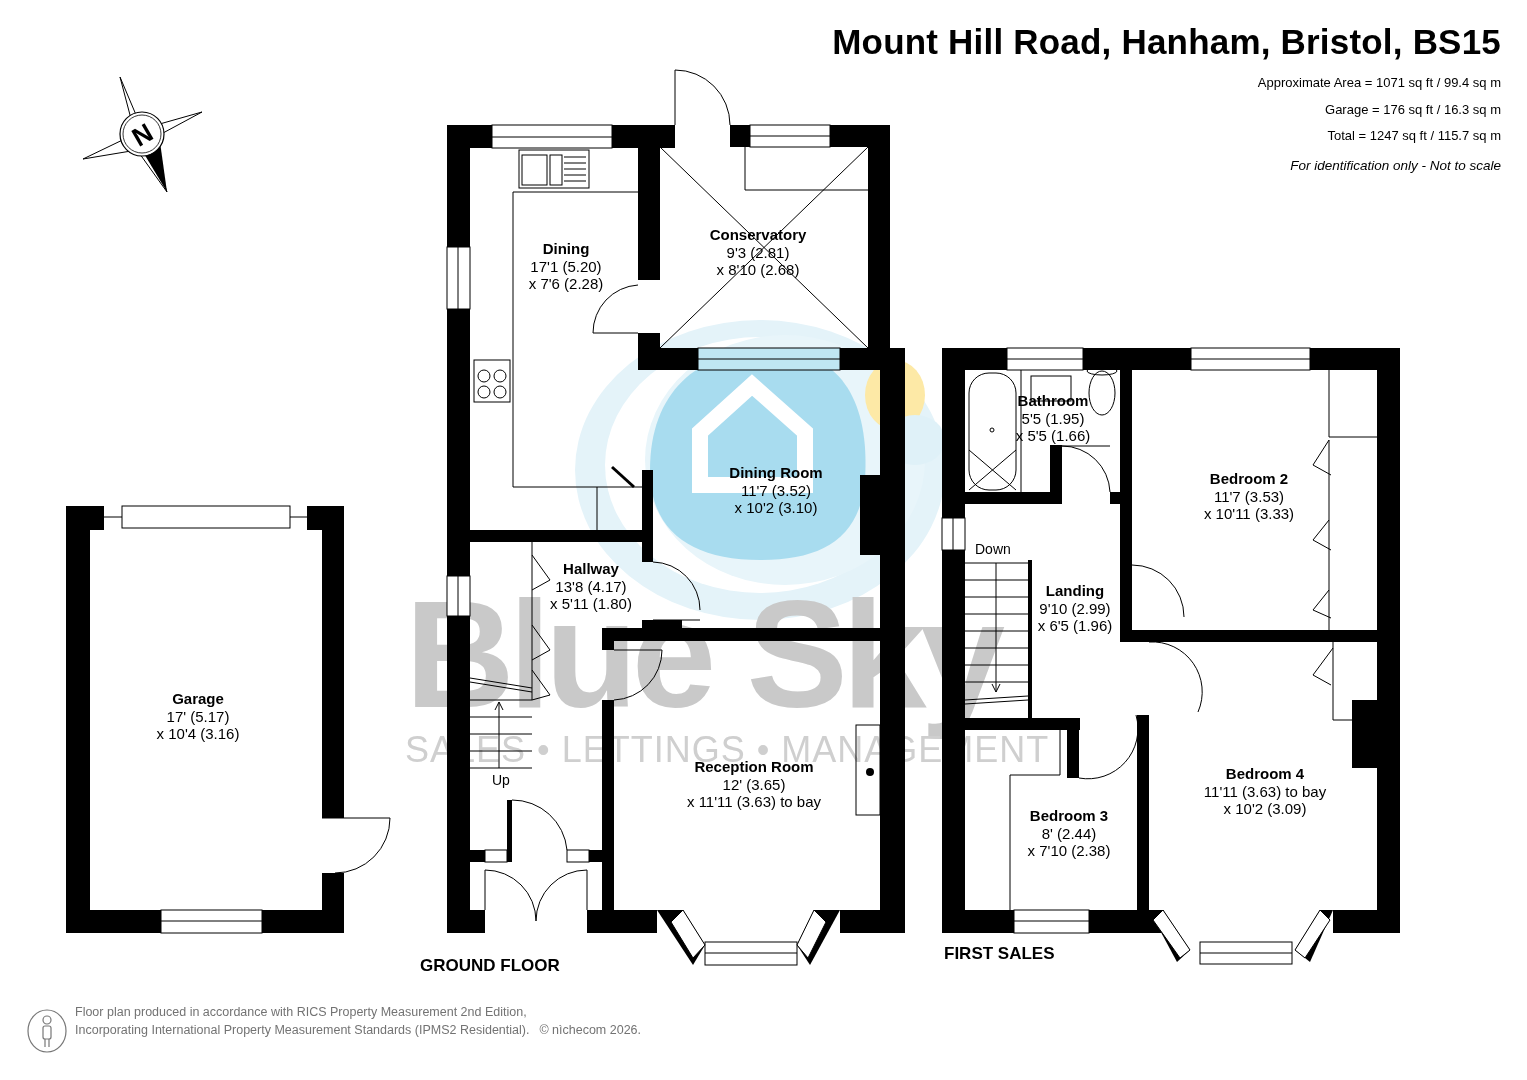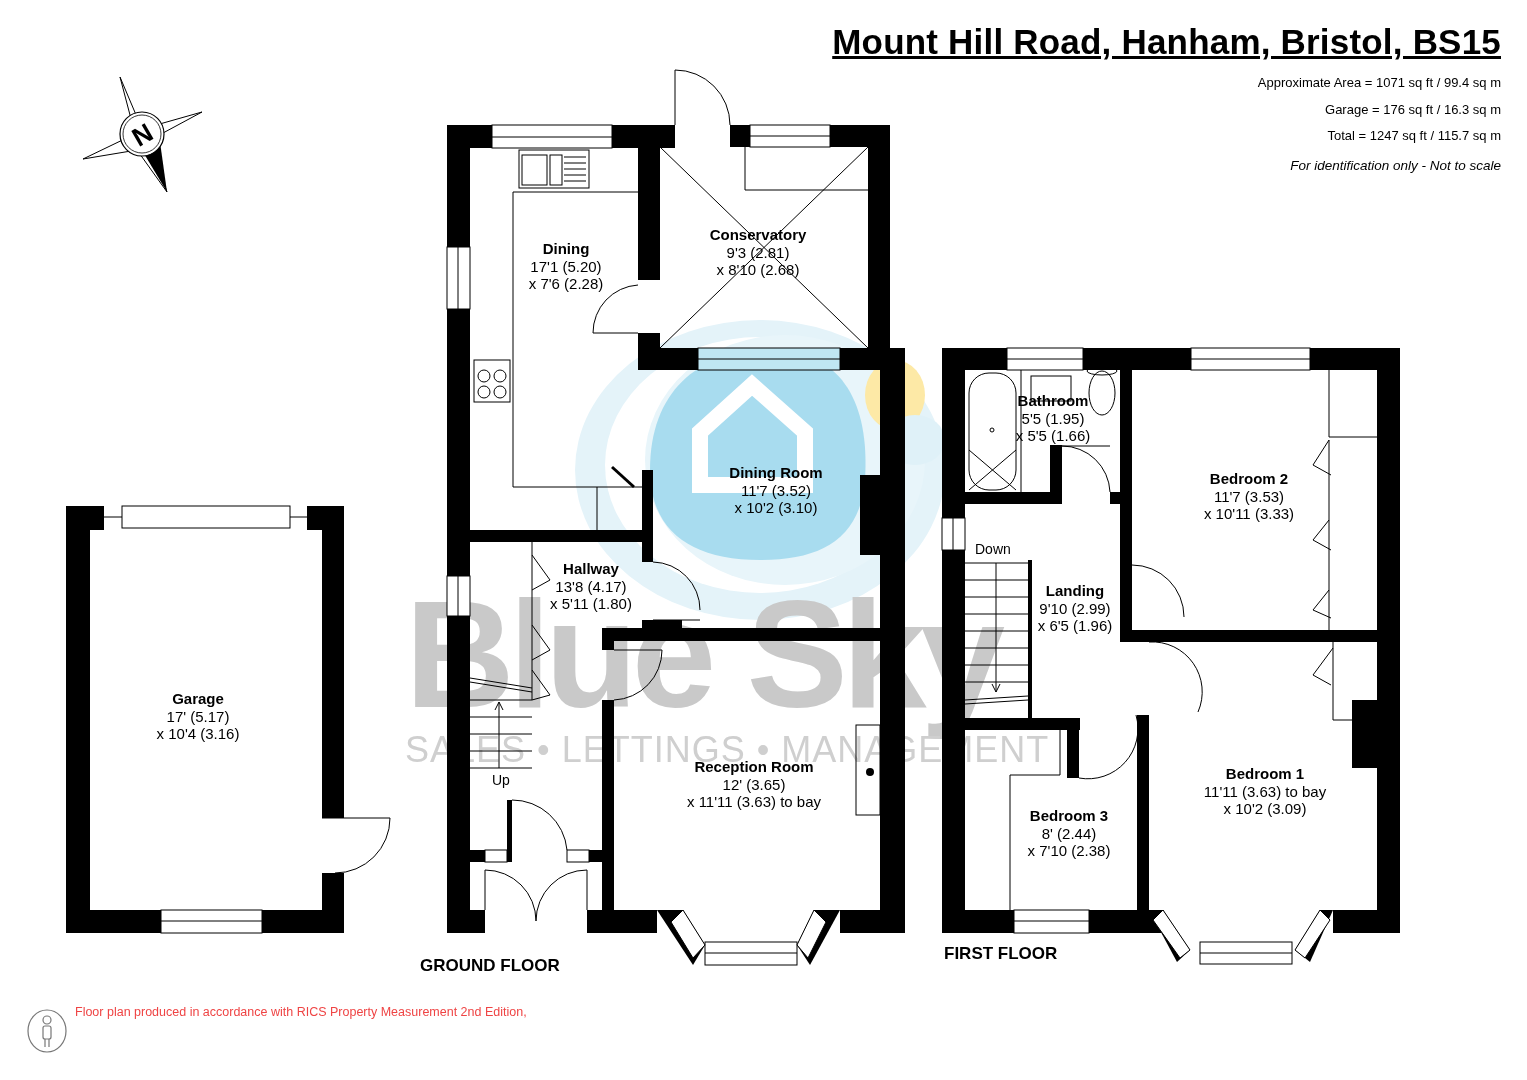--- a/index.html
+++ b/index.html
@@ -1,27 +1,27 @@
 <!DOCTYPE html>
 <html><head>
 <meta charset="utf-8">
 <style>
   html, body { margin:0; padding:0; background:#ffffff; }
   body { width:1527px; height:1080px; position:relative; overflow:hidden; font-family:"Liberation Sans", sans-serif; color:#000; }
   .abs { position:absolute; }
-  .title { right:26px; top:22px; font-size:35px; font-weight:bold; letter-spacing:0.2px; white-space:nowrap;text-decoration:underline; }
+  .title { right:26px; top:22px; font-size:35px; font-weight:bold; letter-spacing:0.2px; white-space:nowrap; }
   .area-line { right:26px; font-size:13px; white-space:nowrap; text-align:right; }
   .note { right:26px; top:158px; font-size:13.5px; white-space:nowrap;font-style:italic; }
   .plan { left:0; top:0; }
   .room-label { position:absolute; text-align:center; font-size:15px; line-height:17.5px; white-space:nowrap; transform:translateX(-50%); }
   .room-label .nm { font-weight:bold; display:block; }
   .room-label .d { display:block; }
   .floor-label { position:absolute; font-weight:bold; font-size:17px; white-space:nowrap; }
   .small-label { position:absolute; font-weight:normal; font-size:14px; }
-  .footer { left:75px; top:1004px; font-size:12.5px; line-height:17.5px; color:#ef4444; white-space:nowrap; }
+  .footer { left:75px; top:1004px; font-size:12.5px; line-height:17.5px; color:#737373; white-space:nowrap; }
   .footer .copy { margin-left:10px; }
   .wm-text { position:absolute; left:405px; top:578px; font-size:152px; font-weight:bold; color:#c9c9c9; letter-spacing:-6px; white-space:nowrap; line-height:1; }
   .wm-sub { position:absolute; left:405px; top:732px; font-size:36px; color:#cfcfcf; letter-spacing:1px; white-space:nowrap; line-height:1; }
 </style>
 </head>
 <body>
 
 <svg class="abs" style="left:0;top:0" width="1527" height="1080">
   <ellipse cx="760" cy="470" rx="185" ry="150" fill="#e4f3f9"></ellipse>
   <ellipse cx="760" cy="465" rx="155" ry="128" fill="#ffffff"></ellipse>
@@ -316,35 +316,36 @@
   <span class="nm">Landing</span>
   <span class="d">9'10 (2.99)</span>
   <span class="d">x 6'5 (1.96)</span>
 </div>
 <div class="room-label" style="left:1069px;top:807px">
   <span class="nm">Bedroom 3</span>
   <span class="d">8' (2.44)</span>
   <span class="d">x 7'10 (2.38)</span>
 </div>
 <div class="room-label" style="left:1265px;top:765px">
-  <span class="nm">Bedroom 1</span>
+  <span class="nm">Bedroom 4</span>
   <span class="d">11'11 (3.63) to bay</span>
   <span class="d">x 10'2 (3.09)</span>
 </div>
 <div class="small-label" style="left:975px;top:541px">Down</div>
-<div class="floor-label" style="left:944px;top:944px">FIRST FLOOR</div>
+<div class="floor-label" style="left:944px;top:944px">FIRST SALES</div>
 
 <div class="room-label" style="left:198px;top:690px">
   <span class="nm">Garage</span>
   <span class="d">17' (5.17)</span>
   <span class="d">x 10'4 (3.16)</span>
 </div>
 
 <svg class="abs" style="left:26px;top:1008px" width="42" height="46" viewBox="0 0 42 46">
   <ellipse cx="21" cy="23" rx="19" ry="21" fill="none" stroke="#777" stroke-width="1.2"></ellipse>
   <circle cx="21" cy="12" r="4" fill="none" stroke="#777" stroke-width="1.2"></circle>
   <rect x="17" y="18" width="8" height="13" rx="2" fill="none" stroke="#777" stroke-width="1.2"></rect>
   <line x1="19" y1="31" x2="19" y2="39" stroke="#777" stroke-width="1.2"></line>
   <line x1="23" y1="31" x2="23" y2="39" stroke="#777" stroke-width="1.2"></line>
 </svg>
 <div class="abs footer">
   <div>Floor plan produced in accordance with RICS Property Measurement 2nd Edition,</div>
+  <div><span>Incorporating International Property Measurement Standards (IPMS2 Residential).</span><span class="copy">© nìchecom 2026.</span></div>
 </div>
 
 </body></html>

